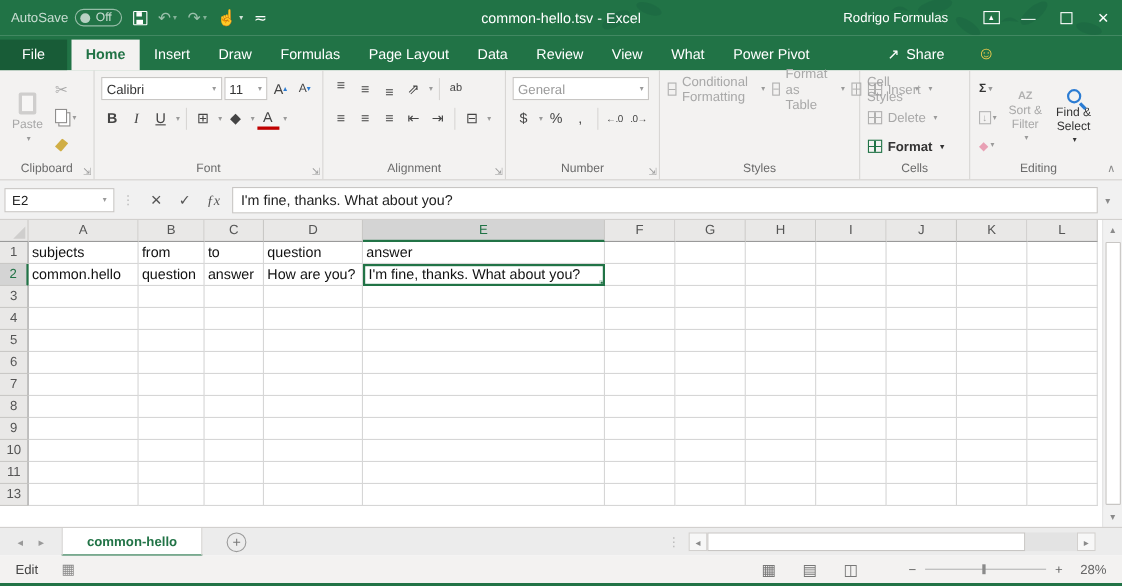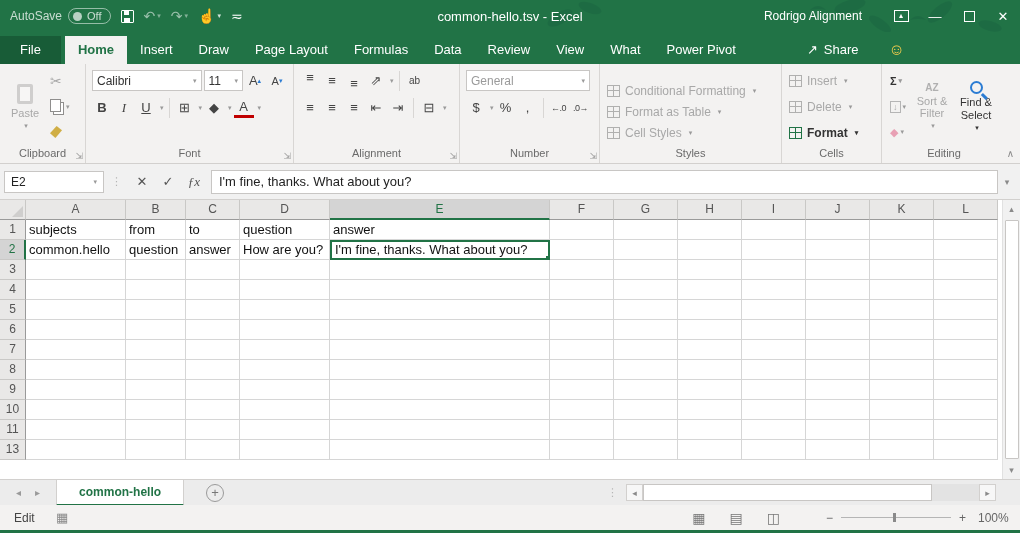--- a/index.html
+++ b/index.html
@@ -189,43 +189,43 @@
       <span class="qbtn">
           <span>☝</span>
           <span class="tinydd">▾</span>
         </span>
       <span class="qbtn">
           <span>≂</span>
         </span>
     </div>
     <div class="title-center">common-hello.tsv  -  Excel</div>
     <div class="title-right">
-      <span class="username">Rodrigo Alignment</span>
+      <span class="username">Rodrigo Formulas</span>
       <span class="winbtn">
           <span class="ribdisp">▴</span>
         </span>
       <span class="winbtn">
           <span>—</span>
         </span>
       <span class="winbtn">
           <span style="width:11px;height:11px;border:1px solid #fff;display:inline-block"></span>
         </span>
       <span class="winbtn">
           <span>✕</span>
         </span>
     </div>
   </div>
 
   <div class="tabrow">
     <span class="rtab file">File</span>
     <span class="rtab active">Home</span>
     <span class="rtab">Insert</span>
     <span class="rtab">Draw</span>
+    <span class="rtab">Formulas</span>
     <span class="rtab">Page Layout</span>
-    <span class="rtab">Formulas</span>
     <span class="rtab">Data</span>
     <span class="rtab">Review</span>
     <span class="rtab">View</span>
     <span class="rtab">What</span>
     <span class="rtab">Power Pivot</span>
     <span class="sharebox">
       <span>↗</span>
       <span>Share</span>
     </span>
     <span class="smiley">☺</span>
@@ -337,21 +337,21 @@
           <span class="vsep"></span>
           <span class="fbtn dis decbtn">←.0</span>
           <span class="fbtn dis decbtn">.0→</span>
         </div>
       </div>
       <div class="glabel">Number</div>
       <span class="launcher">⇲</span>
     </div>
 
     <div class="rgroup" style="width:182px">
-      <div class="content" style="flex-direction:column;justify-content:flex-end;padding:3px 0">
+      <div class="content" style="flex-direction:row;justify-content:flex-start;padding:3px 0">
         <span class="stylerow dis">
           <span class="gridico"></span>
           <span>Conditional Formatting</span>
             <span class="dd">▾</span>
         </span>
         <span class="stylerow dis">
           <span class="gridico"></span>
           <span>Format as Table</span>
             <span class="dd">▾</span>
         </span>
@@ -663,17 +663,17 @@
       <span>▤</span>
       <span>◫</span>
     </span>
     <span class="zoomctl">
       <span>−</span>
       <span class="zoomline">
           <span class="zoomthumb"></span>
         </span>
       <span>+</span>
     </span>
-    <span class="zoompct">100%</span>
+    <span class="zoompct">28%</span>
   </div>
 
   <div class="greenstrip"></div>
 </div>
 
 </body></html>

